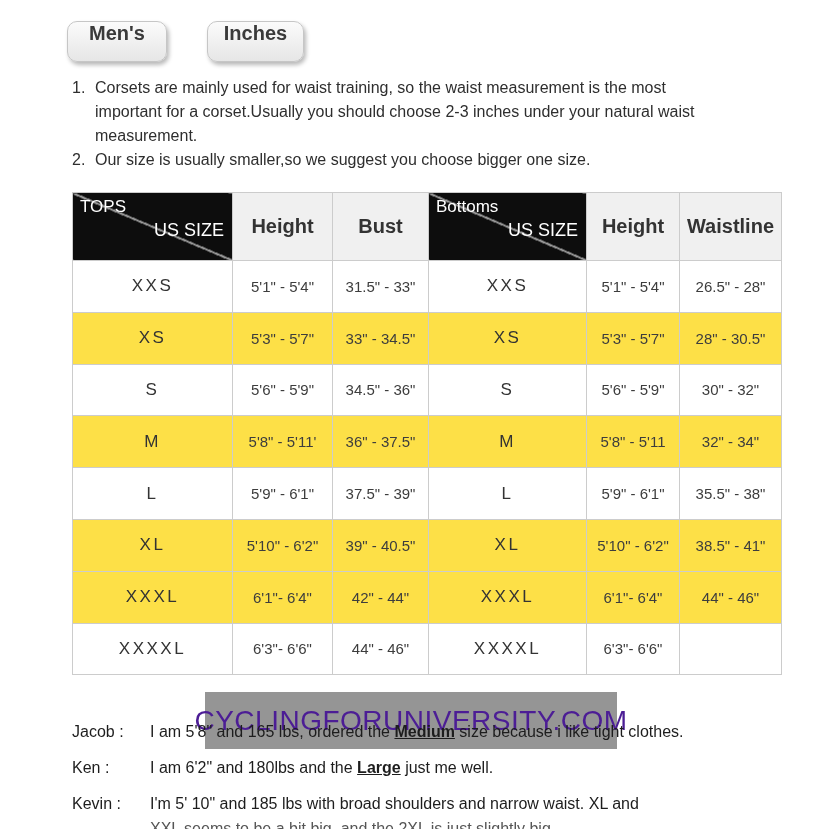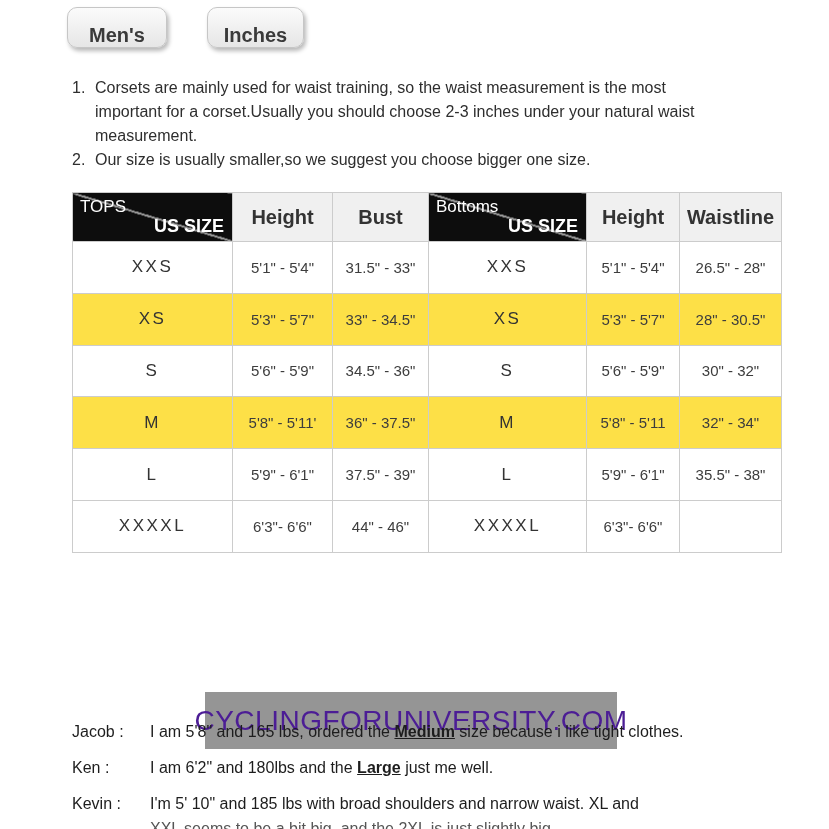--- a/index.html
+++ b/index.html
@@ -4,22 +4,22 @@
 <style>
   html,body{margin:0;padding:0;}
   body{
     width:829px;height:829px;position:relative;overflow:hidden;
     background:#ffffff;color:#333;
     font-family:"Liberation Sans","DejaVu Sans",sans-serif;
   }
 
   
   .pill-btn{
-    position:absolute;top:7px;height:41px;
-    display:flex;align-items:flex-end;justify-content:center;
+    position:absolute;top:21px;height:41px;
+    display:flex;align-items:flex-start;justify-content:center;
     background:linear-gradient(#fbfbfb,#e6e6e6);
     border:1px solid #c6c6c6;border-radius:10px;
     box-shadow:2px 3px 4px rgba(0,0,0,0.28);
     font-size:20px;font-weight:bold;color:#3a3a3a;
     cursor:pointer;box-sizing:border-box;
   }
   #btn-gender{left:67px;width:100px;}
   #btn-unit{left:207px;width:97px;}
 
   
@@ -34,34 +34,34 @@
   table.size-chart col.c1{width:160px;}
   table.size-chart col.c2{width:100px;}
   table.size-chart col.c3{width:96px;}
   table.size-chart col.c4{width:158px;}
   table.size-chart col.c5{width:93px;}
   table.size-chart col.c6{width:102px;}
   table.size-chart th,table.size-chart td{
     border:1px solid #ccc;text-align:center;vertical-align:middle;
     overflow:hidden;white-space:nowrap;
   }
-  table.size-chart thead tr{height:49px;margin-top:13px;}
+  table.size-chart thead tr{height:68px;margin-top:13px;}
   table.size-chart tbody tr{height:51.8px;}
   table.size-chart tbody tr.alt td{background:#fde047;}
   th.col-head{background:#f0f0f0;font-size:20px;font-weight:bold;color:#333;}
   th.corner{
     position:relative;padding:0;color:#fff;
     background:
       linear-gradient(to top right,
         transparent calc(50% - 1px), #9a9a9a calc(50% - 1px),
         #9a9a9a calc(50% + 1px), transparent calc(50% + 1px)),
       #0d0d0d;
   }
   .corner-tl{position:absolute;top:4px;left:7px;font-size:17px;font-weight:normal;}
-  .corner-br{position:absolute;bottom:4px;right:8px;font-size:18px;font-weight:bold;}
+  .corner-br{position:absolute;bottom:19px;right:8px;font-size:18px;font-weight:normal;}
   td.size-cell-tops,td.size-cell-bottoms{font-size:17px;letter-spacing:2.5px;color:#333;}
   td.height-cell,td.bust-cell,td.waistline-cell{font-size:15px;color:#3d3d3d;}
 
   
   .watermark{
     position:absolute;left:205px;top:692px;width:412px;height:57px;
     background:rgba(112,112,112,0.74);
     display:flex;align-items:center;justify-content:center;
     z-index:2;
   }
@@ -162,20 +162,36 @@
           <td class="waistline-cell">32" - 34"</td>
         </tr>
         <tr>
           <td class="size-cell-tops">L</td>
           <td class="height-cell">5'9" - 6'1"</td>
           <td class="bust-cell">37.5" - 39"</td>
           <td class="size-cell-bottoms">L</td>
           <td class="height-cell">5'9" - 6'1"</td>
           <td class="waistline-cell">35.5" - 38"</td>
         </tr>
+        <tr class="alt">
+          <td class="size-cell-tops">XL</td>
+          <td class="height-cell">5'10" - 6'2"</td>
+          <td class="bust-cell">39" - 40.5"</td>
+          <td class="size-cell-bottoms">XL</td>
+          <td class="height-cell">5'10" - 6'2"</td>
+          <td class="waistline-cell">38.5" - 41"</td>
+        </tr>
+        <tr class="alt">
+          <td class="size-cell-tops">XXXL</td>
+          <td class="height-cell">6'1"- 6'4"</td>
+          <td class="bust-cell">42" - 44"</td>
+          <td class="size-cell-bottoms">XXXL</td>
+          <td class="height-cell">6'1"- 6'4"</td>
+          <td class="waistline-cell">44" - 46"</td>
+        </tr>
         <tr>
           <td class="size-cell-tops">XXXXL</td>
           <td class="height-cell">6'3"- 6'6"</td>
           <td class="bust-cell">44" - 46"</td>
           <td class="size-cell-bottoms">XXXXL</td>
           <td class="height-cell">6'3"- 6'6"</td>
           <td class="waistline-cell"></td>
         </tr>
       </tbody>
   </table>

